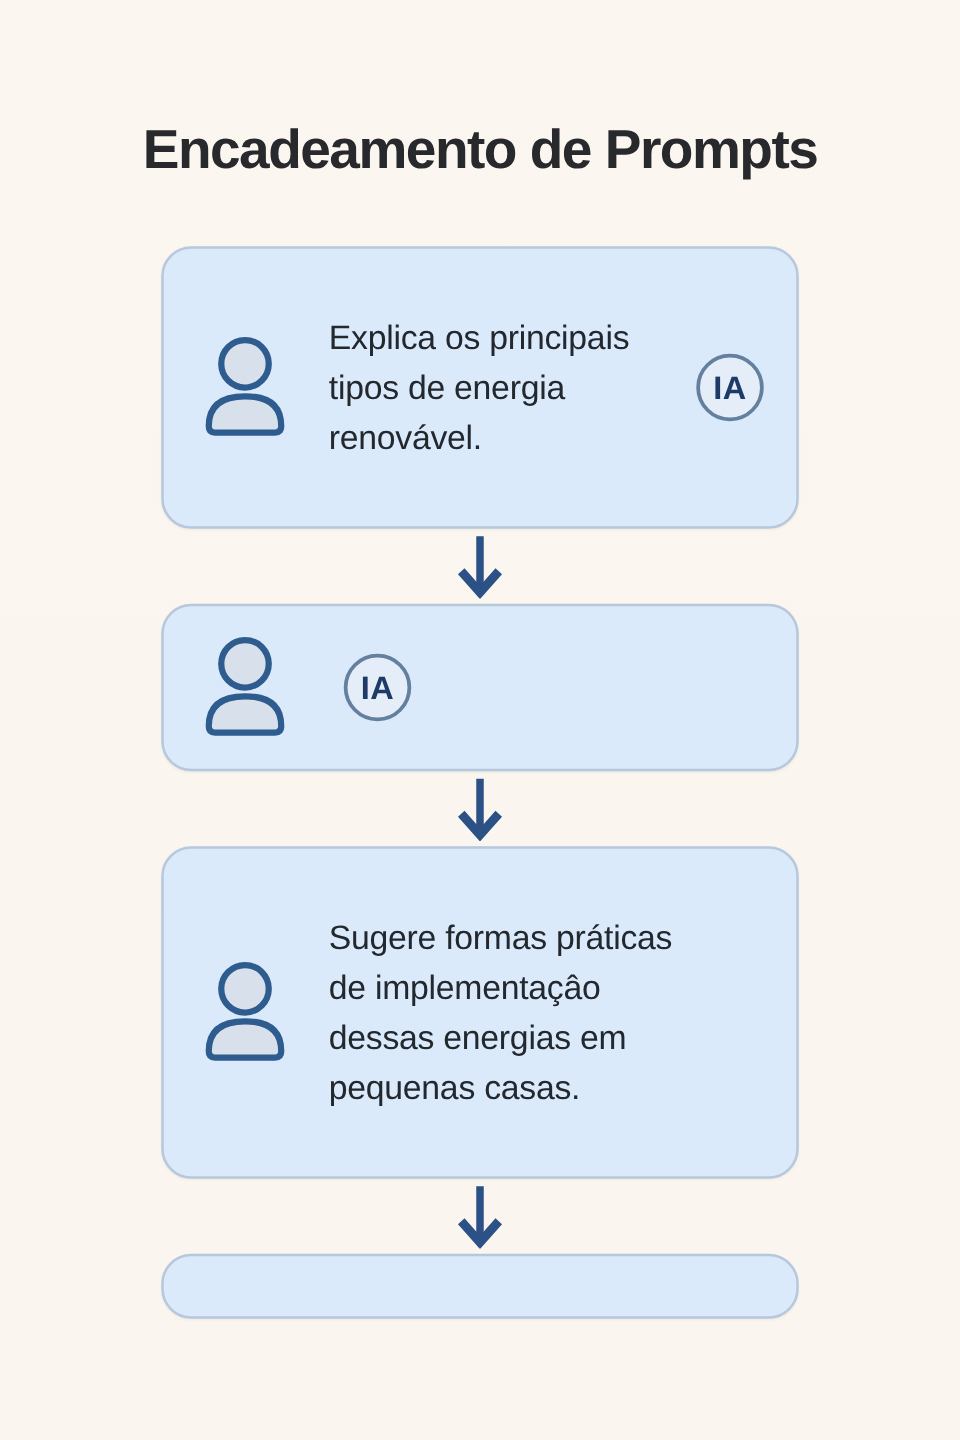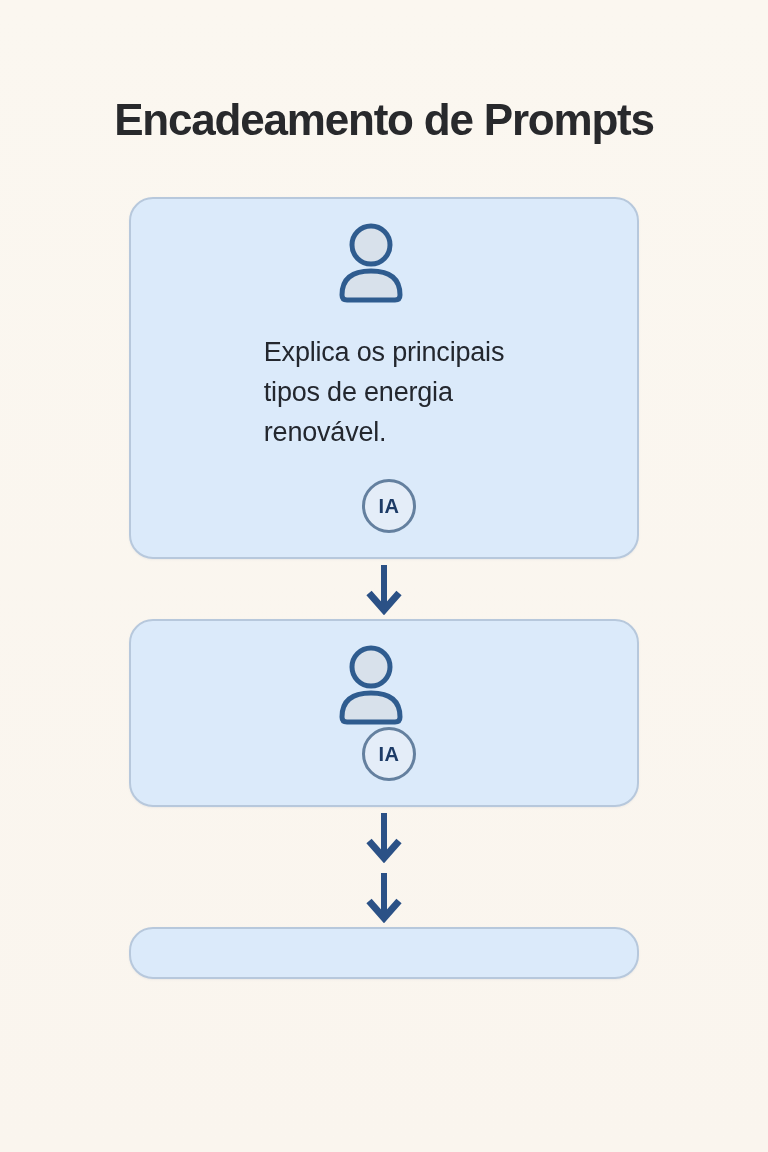--- a/index.html
+++ b/index.html
@@ -34,21 +34,20 @@
   .step-box {
     width: 510px;
     box-sizing: border-box;
     background: #dbeafa;
     border: 2px solid #b7c8dc;
     border-radius: 24px;
     display: flex;
     align-items: center;
     padding: 24px 24px 24px 24px;
     box-shadow: 0 1px 2px rgba(120, 140, 170, 0.10);
-    flex-direction: column;
   }
   .person-wrap {
     flex: 0 0 70px;
     display: flex;
     justify-content: center;
     align-items: center;
     margin: 0 32px 0 6px;
   }
   .step-text {
     flex: 1 1 auto;
@@ -63,21 +62,21 @@
     width: 48px;
     height: 48px;
     margin-left: 12px;
     margin-right: 2px;
     border: 3px solid #64809f;
     border-radius: 50%;
     background: #e4edf8;
     display: flex;
     align-items: center;
     justify-content: center;
-    font-size: 20px;
+    font-size: 26px;
     font-weight: 700;
     letter-spacing: 0.5px;
     color: #1d3b66;
   }
   .arrow-gap {
     height: 60px;
     display: flex;
     align-items: center;
     justify-content: center;
   }
@@ -122,20 +121,33 @@
       <span class="ia-badge">IA</span>
     </section>
 
     <div class="arrow-gap">
       <svg width="38" height="52" viewBox="0 0 38 52" fill="none" xmlns="http://www.w3.org/2000/svg">
         <path d="M19 2 L19 42" stroke="#2b5186" stroke-width="6"></path>
         <path d="M4 30 L19 47 L34 30" stroke="#2b5186" stroke-width="7" fill="none" stroke-linejoin="miter"></path>
       </svg>
     </div>
 
+    <section class="step-box">
+      <span class="person-wrap">
+        <svg width="70" height="82" viewBox="0 0 70 82" fill="none" xmlns="http://www.w3.org/2000/svg">
+          <circle cx="35" cy="22" r="19" fill="#d8e1eb" stroke="#2f5c8f" stroke-width="5"></circle>
+          <path d="M6 72 Q6 48 35 48 Q64 48 64 72 Q64 77 59 77 L11 77 Q6 77 6 72 Z" fill="#d8e1eb" stroke="#2f5c8f" stroke-width="5" stroke-linejoin="round"></path>
+        </svg>
+      </span>
+      <p class="step-text">Sugere formas práticas
+de implementaçâo
+dessas energias em
+pequenas casas.</p>
+
+    </section>
 
     <div class="arrow-gap">
       <svg width="38" height="52" viewBox="0 0 38 52" fill="none" xmlns="http://www.w3.org/2000/svg">
         <path d="M19 2 L19 42" stroke="#2b5186" stroke-width="6"></path>
         <path d="M4 30 L19 47 L34 30" stroke="#2b5186" stroke-width="7" fill="none" stroke-linejoin="miter"></path>
       </svg>
     </div>
 
     <section class="step-box">
       

